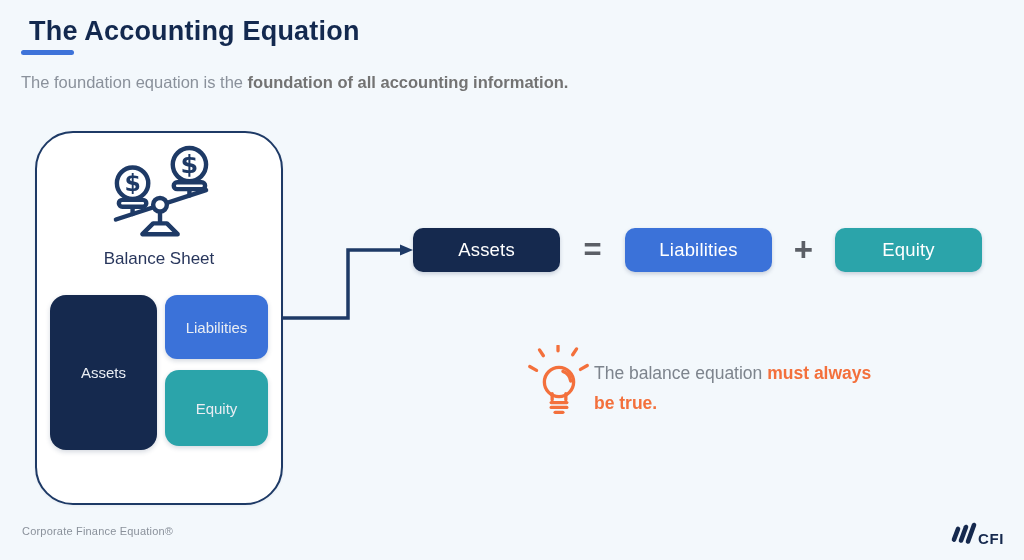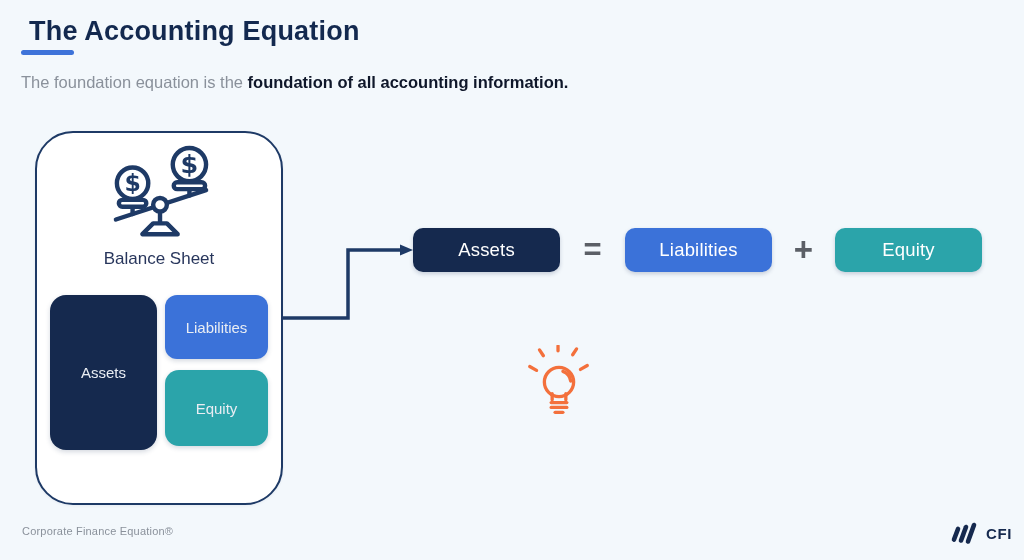--- a/index.html
+++ b/index.html
@@ -19,21 +19,21 @@
     font-size:27px; font-weight:600; letter-spacing:.2px; color:#13294f;
   }
   .title-accent {
     position:absolute; left:21px; top:50px;
     width:53px; height:5px; border-radius:3px; background:#3e73d9;
   }
   .subtitle {
     position:absolute; left:21px; top:73px;
     font-size:16.5px; color:#8a919b;
   }
-  .subtitle strong { color:#0f172a; font-weight:700; }
+  .subtitle strong { color:#737373; font-weight:700; }
 
   
   .card {
     position:absolute; left:35px; top:131px; width:248px; height:374px;
     background:#ffffff; border:2px solid #1e3a66; border-radius:38px;
     box-shadow:0 1px 3px rgba(20,42,82,.06);
   }
   .scale-wrap { position:absolute; left:64px; top:12px; width:120px; height:98px; }
   .card-label {
     position:absolute; left:0; top:116px; width:100%;
@@ -78,21 +78,21 @@
   }
   .tip-text .hl { color:#f3703c; font-weight:600; }
 
   
   .credit {
     position:absolute; left:22px; top:525px;
     font-size:11px; color:#8a919b; letter-spacing:.2px;
   }
   .logo {
     position:absolute; left:948px; top:519px; height:28px;
-    display:flex; align-items:center; gap:8px;
+    display:flex; align-items:flex-end; gap:0;
   }
   .logo-text { font-size:15px; font-weight:800; color:#15294e; letter-spacing:.6px; }
 </style>
 </head>
 <body>
 
 <div class="stage">
 
   <h1 class="page-title">The Accounting Equation</h1>
   <div class="title-accent"></div>
@@ -149,20 +149,24 @@
       <line x1="24" y1="59" x2="40" y2="59"></line>
       <line x1="24" y1="64" x2="40" y2="64"></line>
       <line x1="28" y1="69" x2="36" y2="69"></line>
       <line x1="9" y1="26" x2="2" y2="22"></line>
       <line x1="16" y1="11" x2="12" y2="5"></line>
       <line x1="31" y1="6" x2="31" y2="1"></line>
       <line x1="46" y1="10" x2="50" y2="4"></line>
       <line x1="54" y1="25" x2="61" y2="21"></line>
     </svg>
   </div>
+  <div class="tip-text">
+    <div><span>The balance equation </span><span class="hl">must always</span></div>
+    <div><span class="hl">be true.</span></div>
+  </div>
 
   <div class="credit">Corporate Finance Equation®</div>
 
   <div class="logo">
     <svg viewBox="0 0 30 28" width="30" height="28" fill="none" stroke="#15294e" stroke-width="4.6" stroke-linecap="round">
       <line x1="6" y1="20.5" x2="10" y2="10"></line>
       <line x1="13" y1="21.5" x2="18" y2="8"></line>
       <line x1="20" y1="22.5" x2="26" y2="6"></line>
     </svg>
     <span class="logo-text">CFI</span>

